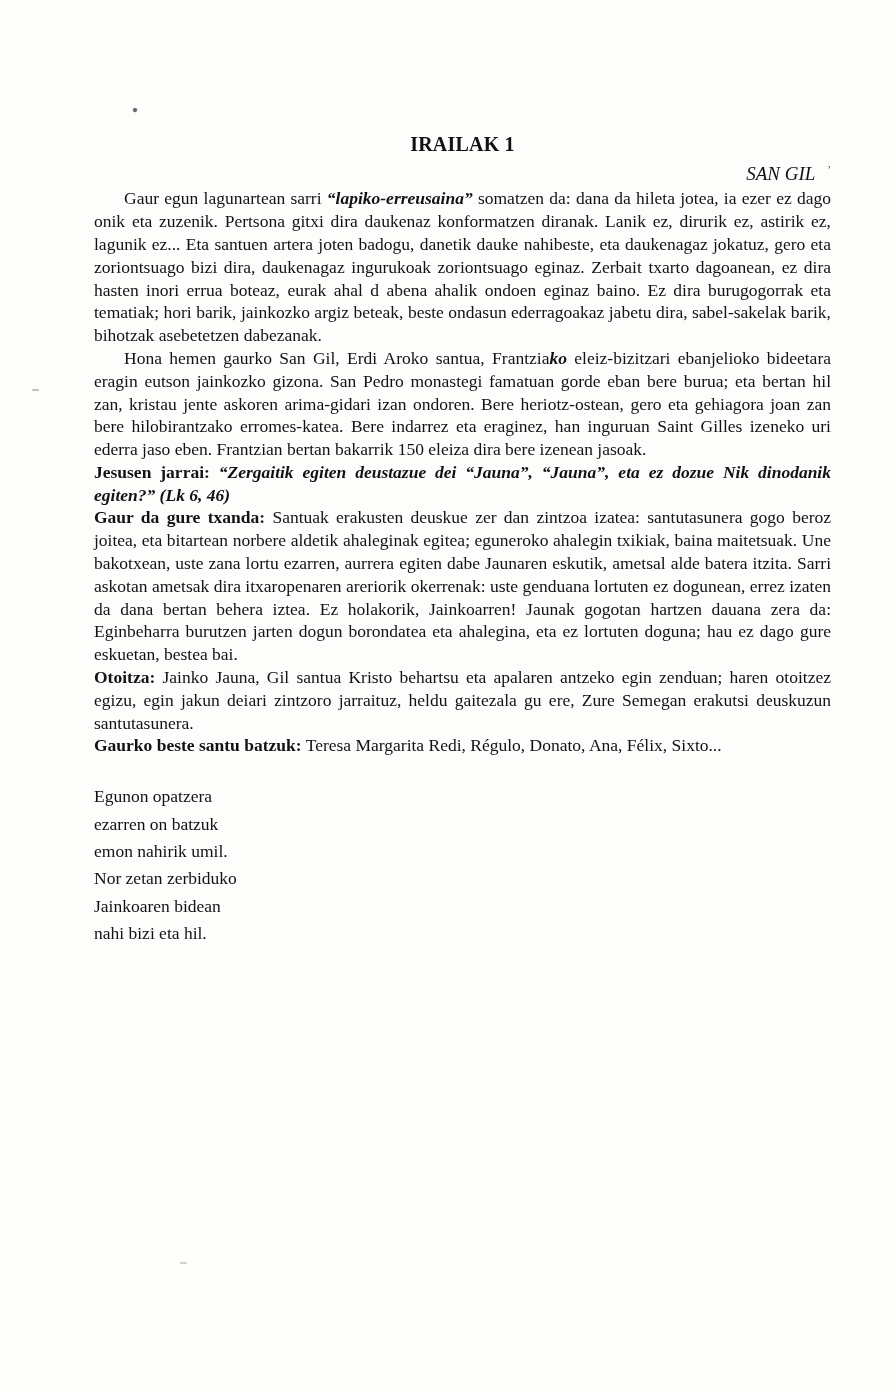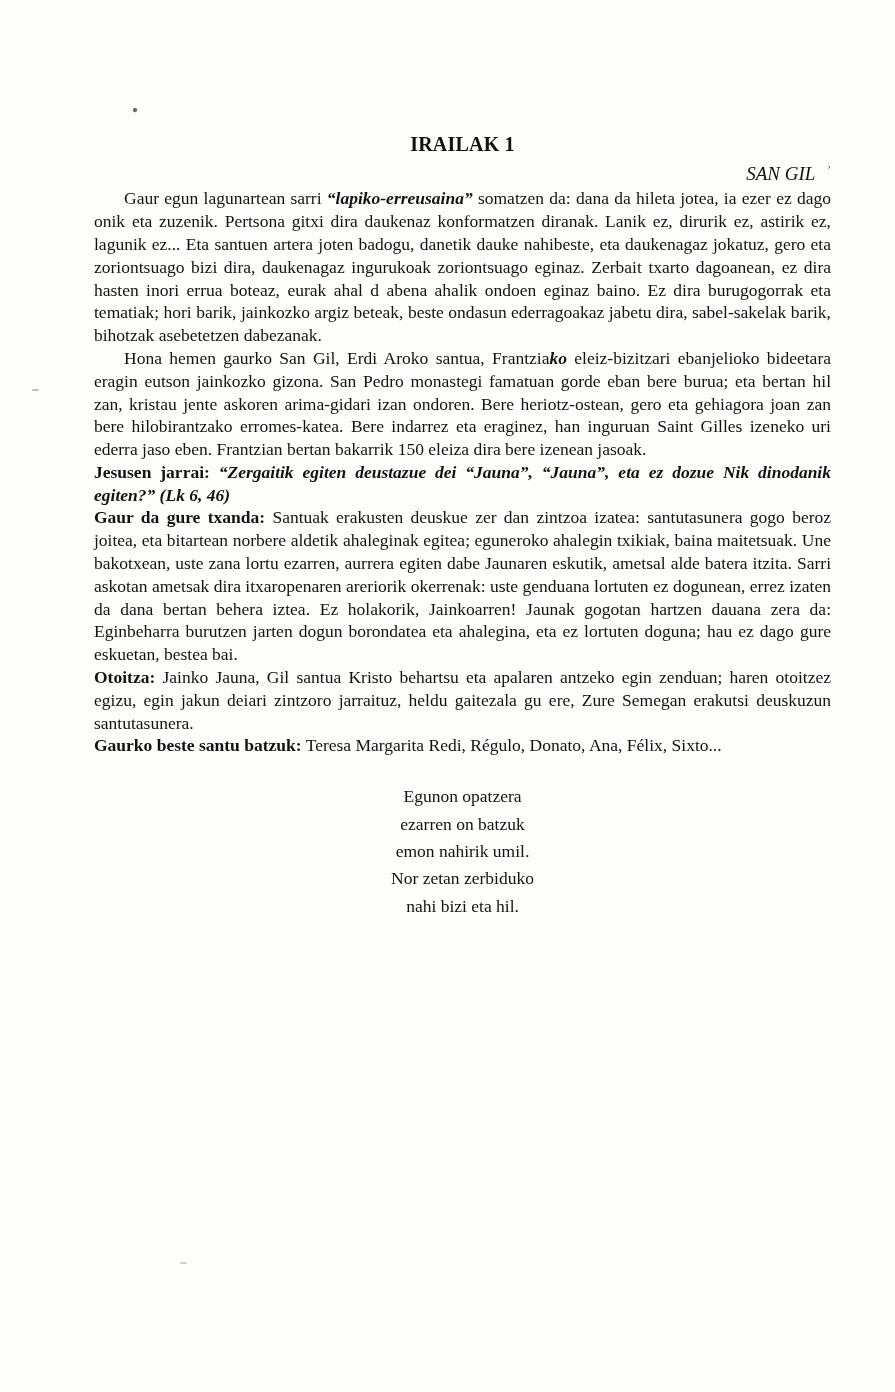--- a/index.html
+++ b/index.html
@@ -51,21 +51,21 @@
   p.indent { text-indent: 30px; }
   .p1 { margin-top: 24px; }
   .sec-jesusen { margin-top: 30px; }
   .sec-txanda  { margin-top: 26px; }
   .sec-otoitza { margin-top: 23px; }
   .sec-santuak { margin-top: 27px; }
   .lead { font-weight: 700; }
   .it { font-style: italic; font-weight: bold; }
   .poem {
     margin-top: 26px;
-    text-align: center;
+    text-align: left;
     font-size: 17.5px;
     line-height: 27.4px;
   }
   
   .artifact { position: absolute; border-radius: 1px; }
   .a1 { left: 133px; top: 108px; width: 4px; height: 4px; background: #6a6a6a; transform: rotate(20deg); }
   .a2 { left: 32px;  top: 389px; width: 7px; height: 2px; background: #c2c2c0; }
   .a3 { left: 180px; top: 1262px; width: 7px; height: 2px; background: #cfcfcd; }
 </style>
 </head>
@@ -93,17 +93,18 @@
 
     <p class="body sec-otoitza"><span class="lead">Otoitza:</span><span> Jainko Jauna, Gil santua Kristo behartsu eta apalaren antzeko egin zenduan; haren otoitzez egizu, egin jakun deiari zintzoro jarraituz, heldu gaitezala gu ere, Zure Semegan erakutsi deuskuzun santutasunera.</span></p>
 
     <p class="body sec-santuak"><span class="lead">Gaurko beste santu batzuk:</span><span> Teresa Margarita Redi, Régulo, Donato, Ana, Félix, Sixto...</span></p>
 
     <div class="poem">
       <div>Egunon opatzera</div>
       <div>ezarren on batzuk</div>
       <div>emon nahirik umil.</div>
       <div>Nor zetan zerbiduko</div>
+      <div>Jainkoaren bidean</div>
       <div>nahi bizi eta hil.</div>
     </div>
 
   </div>
 </div>
 
 </body></html>

